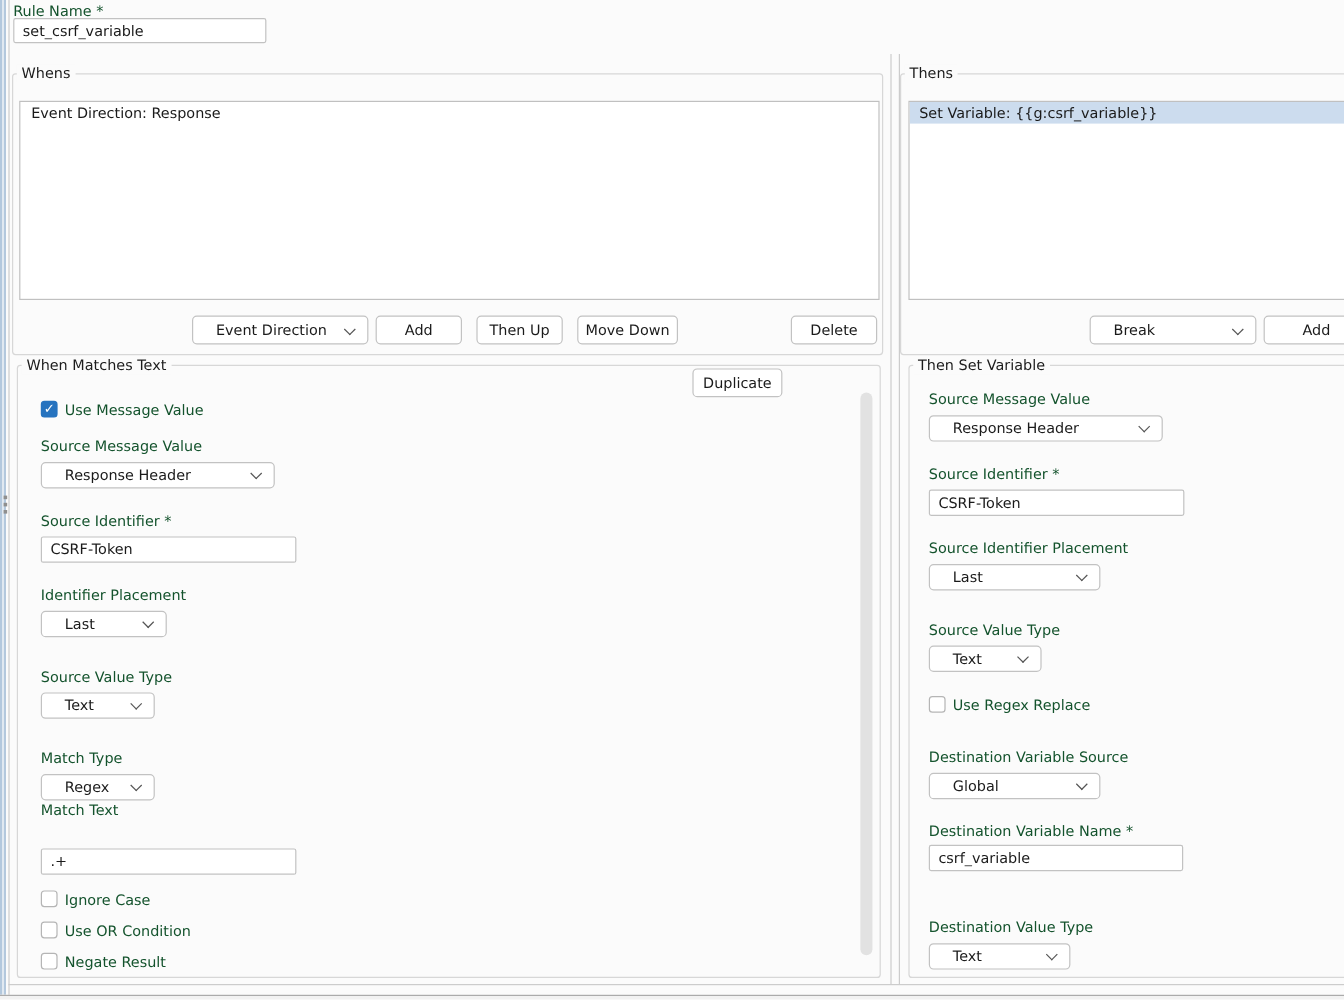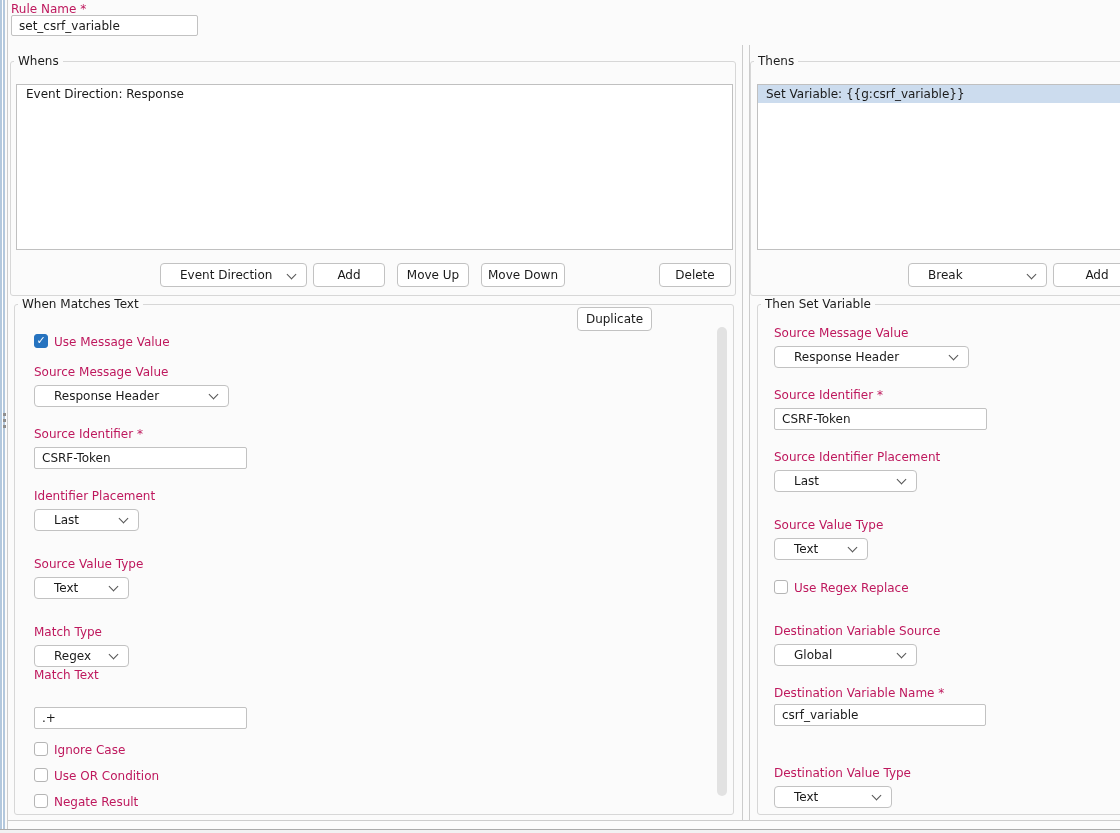--- a/index.html
+++ b/index.html
@@ -4,21 +4,21 @@
 <style>
   * { margin:0; padding:0; box-sizing:border-box; }
   html,body { width:1120px; height:833px; overflow:hidden; }
   body {
     position:relative;
     background:#fbfbfb;
     font-family:"DejaVu Sans", sans-serif;
     font-size:12px;
     color:#1a1a1a;
   }
-  .lbl { position:absolute; line-height:14px; white-space:nowrap; color:#be185d; }
+  .lbl { position:absolute; line-height:14px; white-space:nowrap; color:#14532d; }
 
   
   .splitter {
     position:absolute; left:0; top:0; width:5px; height:829px;
     background:#ffffff;
     border-left:2px solid #b3c8dd; border-right:2px solid #b3c8dd;
   }
   .grip-dot { position:absolute; left:1px; width:3px; height:3px; background:#8f8f8f; }
 
   .vline { position:absolute; width:0; border-left:1px solid #cccccc; }
@@ -115,41 +115,41 @@
 
 <div class="splitter">
   <div class="grip-dot" style="top:413px"></div>
   <div class="grip-dot" style="top:419px"></div>
   <div class="grip-dot" style="top:425px"></div>
 </div>
 
 <div class="vline" style="left:7px; top:0; height:830px;"></div>
 
 <div class="lbl" style="left:11px; top:2px;">Rule Name *</div>
-<input class="tinput" style="left: 11px; top: 15px; width: 187px; height: 21px;" value="set_csrf_variable">
+<input class="tinput" style="left: 11px; top: 15px; width: 211px; height: 21px;" value="set_csrf_variable">
 
 <div class="vline" style="left:742px; top:45px; height:775px;"></div>
 <div class="vline" style="left:749px; top:45px; height:775px;"></div>
 <div class="hline" style="left:7px; top:820px; width:1113px;"></div>
 <div class="bottombar"></div>
 
 <div class="group" style="left:10px; top:61px; width:726px; height:235px;">
   <div class="group-title">Whens</div>
 </div>
 
 <div class="list" style="left:16px; top:84px; width:717px; height:166px;">
   <div class="list-row">Event Direction: Response</div>
 </div>
 
 <div class="combo tall" style="left:160px; top:263px; width:147px;">
   <span class="combo-text">Event Direction</span>
   <span class="chev"></span>
 </div>
 <div class="btn" style="left:313px; top:263px; width:72px;">Add</div>
-<div class="btn" style="left:397px; top:263px; width:72px;">Move Up</div>
+<div class="btn" style="left:397px; top:263px; width:72px;">Then Up</div>
 <div class="btn" style="left:481px; top:263px; width:84px;">Move Down</div>
 <div class="btn" style="left:577px; top:263px; width:75px;margin-top:44px;">Duplicate</div>
 <div class="btn" style="left:659px; top:263px; width:72px;">Delete</div>
 
 <div class="group" style="left:14px; top:304px; width:720px; height:511px;">
   <div class="group-title">When Matches Text</div>
 
   <div class="cb checked" style="left:19px; top:29px;">
       <span>✓</span>
     </div>

